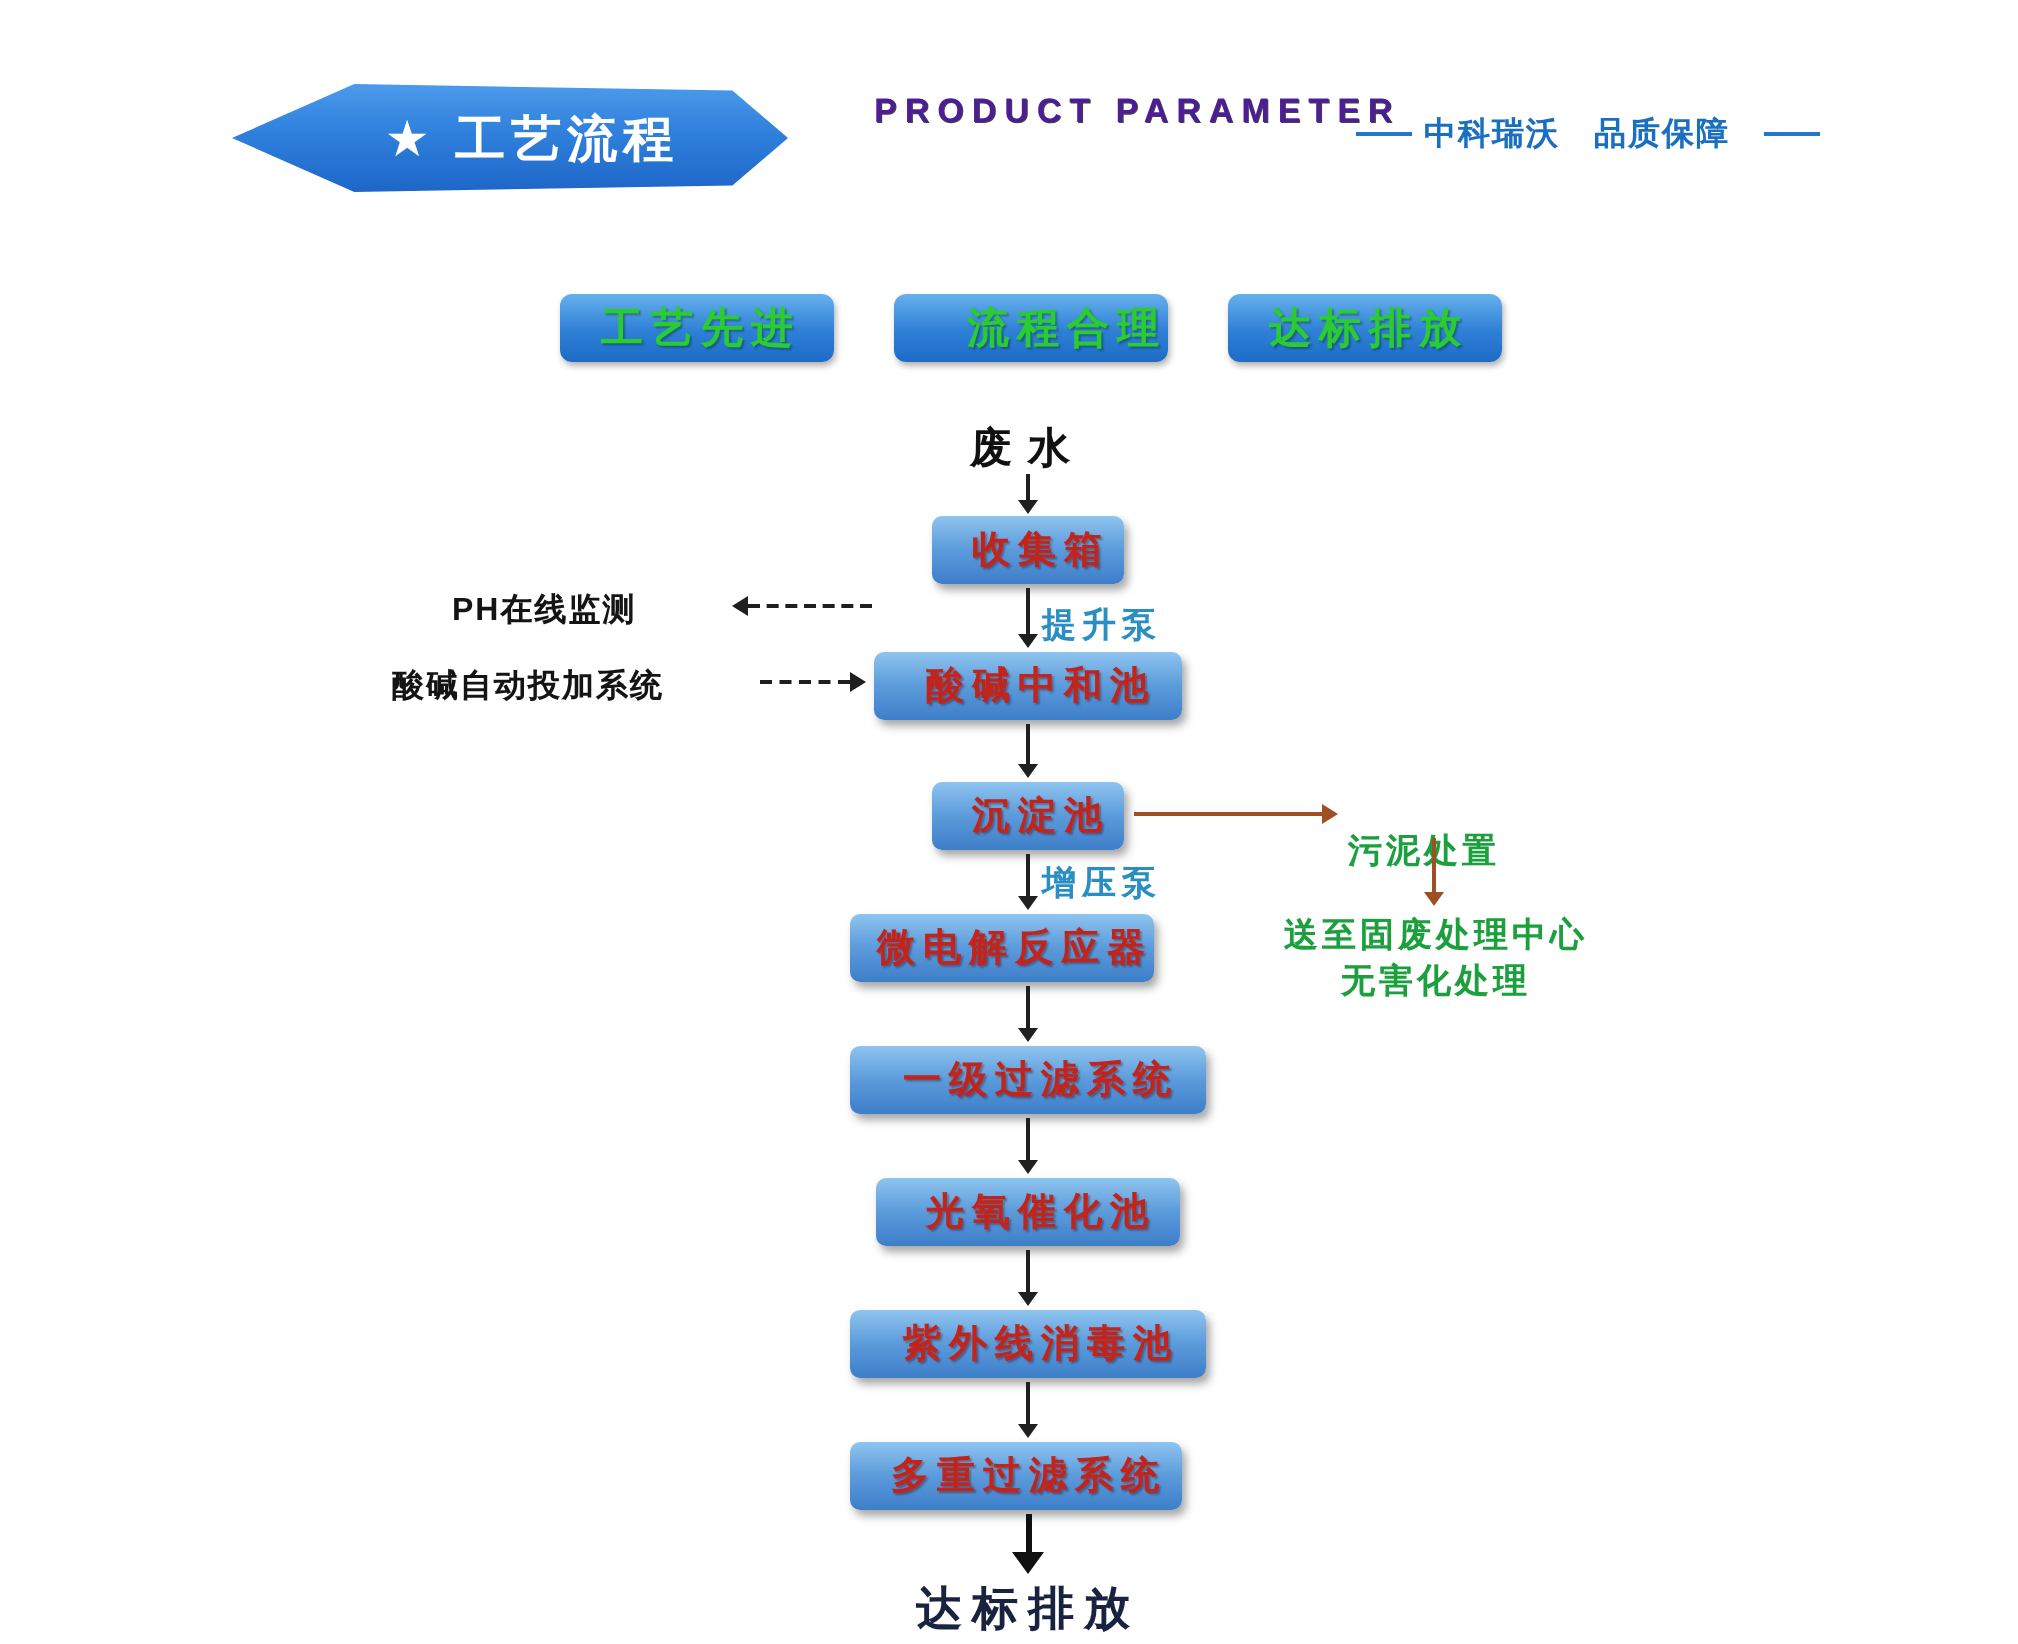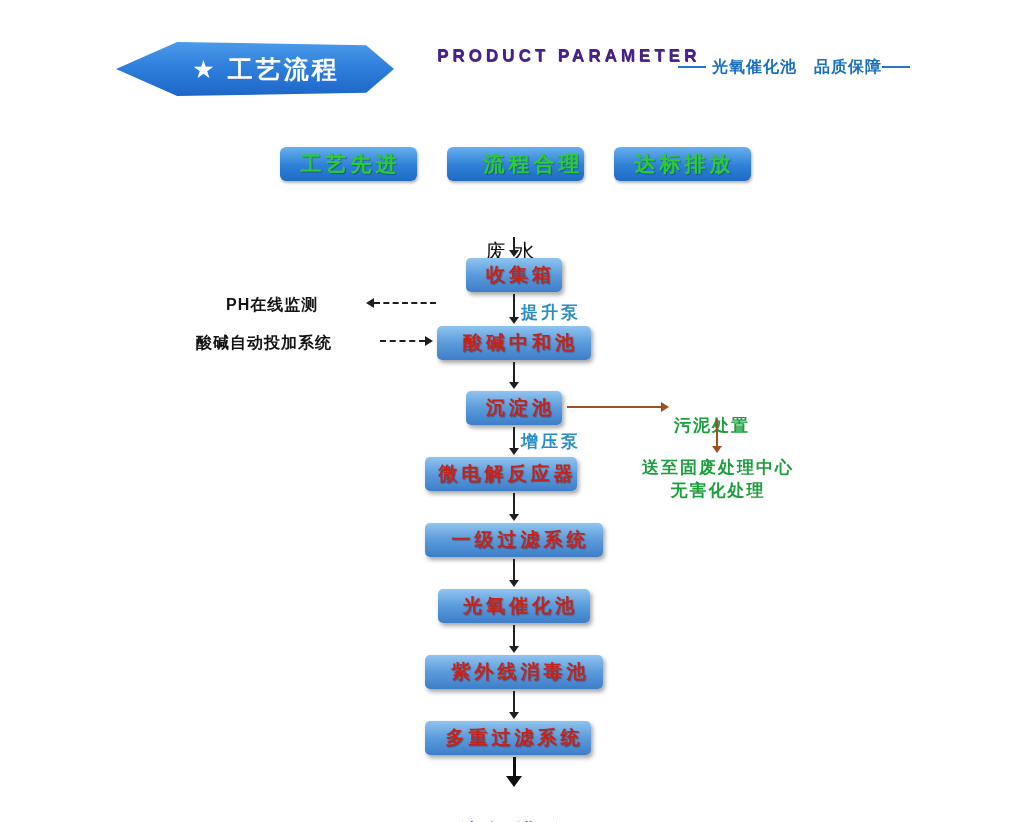--- a/index.html
+++ b/index.html
@@ -39,21 +39,21 @@
   
   .box {
     position:absolute; height:34px;
     background:linear-gradient(180deg,#8fc4ef 0%,#5b9bdb 50%,#3d7ec9 100%);
     border-radius:5px; box-shadow:2px 3px 4px rgba(60,60,60,0.45);
     color:#c2241c; font-weight:bold; font-size:19px; letter-spacing:4px;
     display:flex; align-items:center; justify-content:center; padding-left:13px;
     text-shadow:1px 1px 1px rgba(60,0,0,0.35);
   }
 
-  .flow-label { position:absolute; color:#111111; font-weight:normal;margin-top:28px; }
+  .flow-label { position:absolute; color:#111111; font-weight:bold; }
   .start-label { left:454px; top:210px; width:120px; text-align:center; font-size:21px; letter-spacing:8px; }
   .end-label { left:424px; top:789px; width:180px; text-align:center; font-size:23px; letter-spacing:5px; color:#19233f; }
 
   .pump-label { position:absolute; color:#2a8ec2; font-weight:bold; font-size:17px; letter-spacing:3px; }
   .note-black { position:absolute; color:#141414; font-weight:bold; font-size:16px; letter-spacing:1px; }
   .note-green { position:absolute; color:#1ca03e; font-weight:bold; font-size:17px; letter-spacing:2px; }
   .center-text { text-align:center; }
 
   
   .arr-v { position:absolute; width:10px; display:flex; flex-direction:column; align-items:center; }
@@ -75,21 +75,21 @@
 </head>
 <body>
 
 <div id="stage">
 
   <div class="banner">
     <span>★ 工艺流程</span>
   </div>
   <div class="product-parameter">PRODUCT PARAMETER</div>
   <div class="brand-line" style="left:678px;"></div>
-  <div class="brand-text">光氧催化池　品质保障</div>
+  <div class="brand-text">中科瑞沃　品质保障</div>
   <div class="brand-line" style="left:882px;"></div>
 
   <div class="badge" style="left:280px; width:137px;">工艺先进</div>
   <div class="badge" style="left:447px; width:137px;padding-left:36px;">流程合理</div>
   <div class="badge" style="left:614px; width:137px;">达标排放</div>
 
   <div class="flow-label start-label">废水</div>
 
   <div class="arr-v" style="left:509px; top:237px; height:20px;">
     <div class="shaft"></div>

